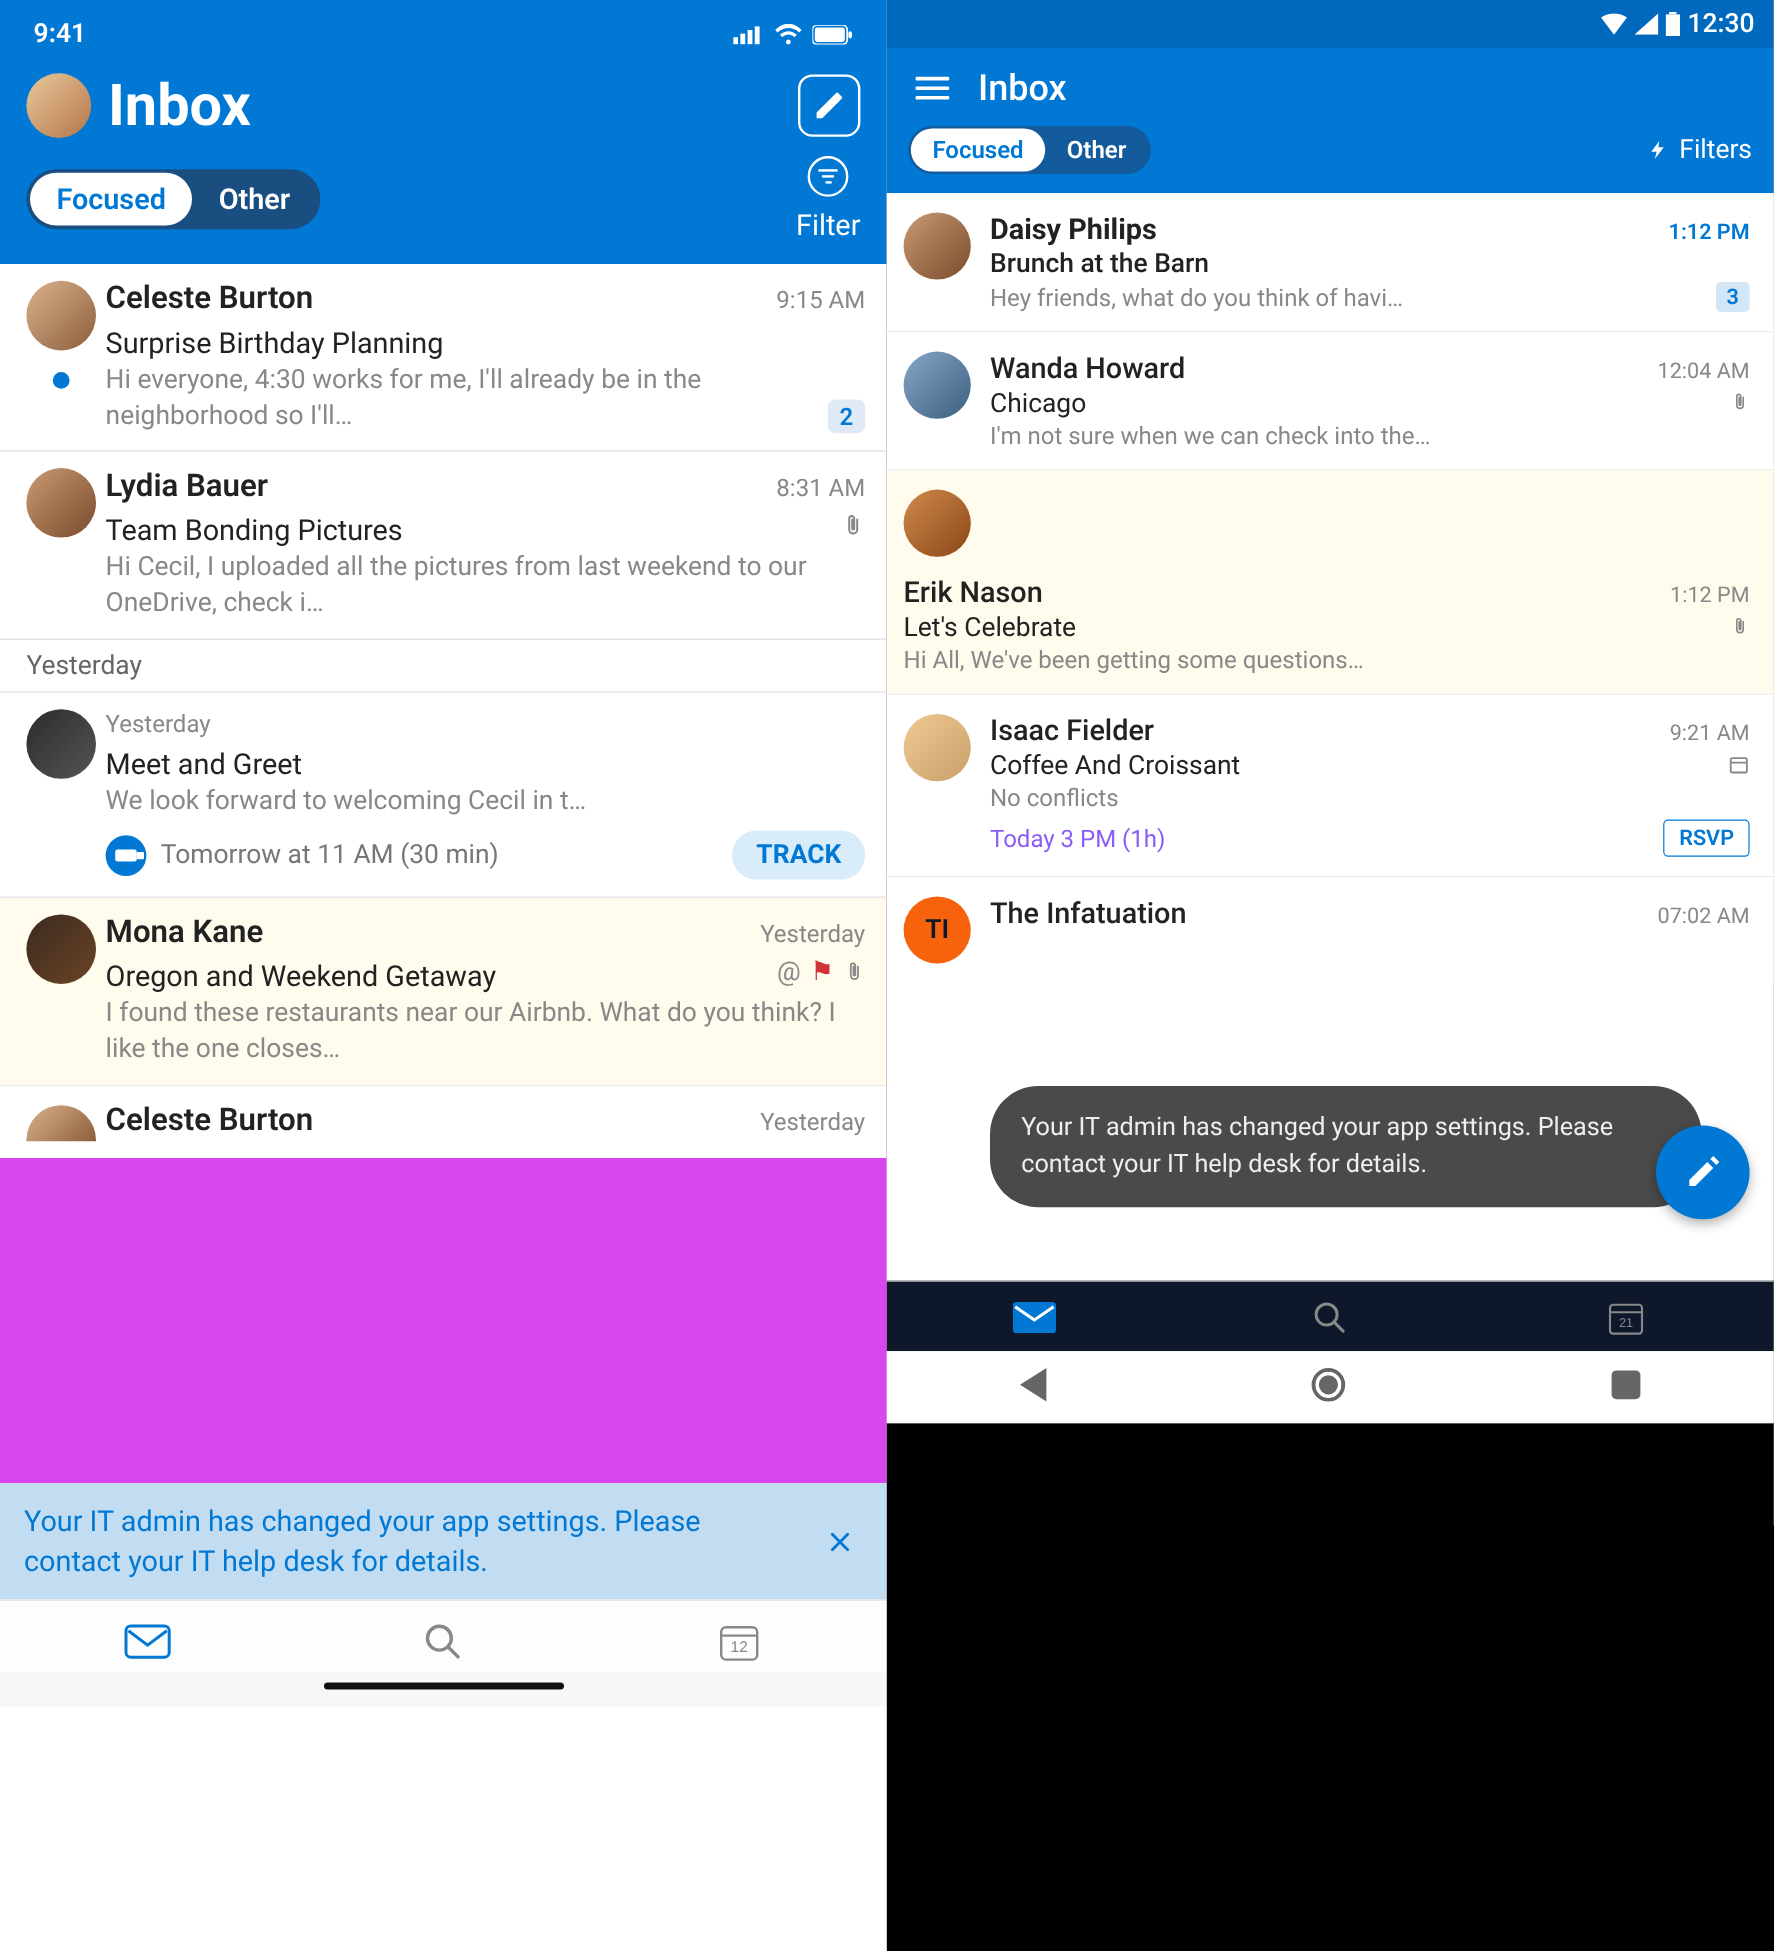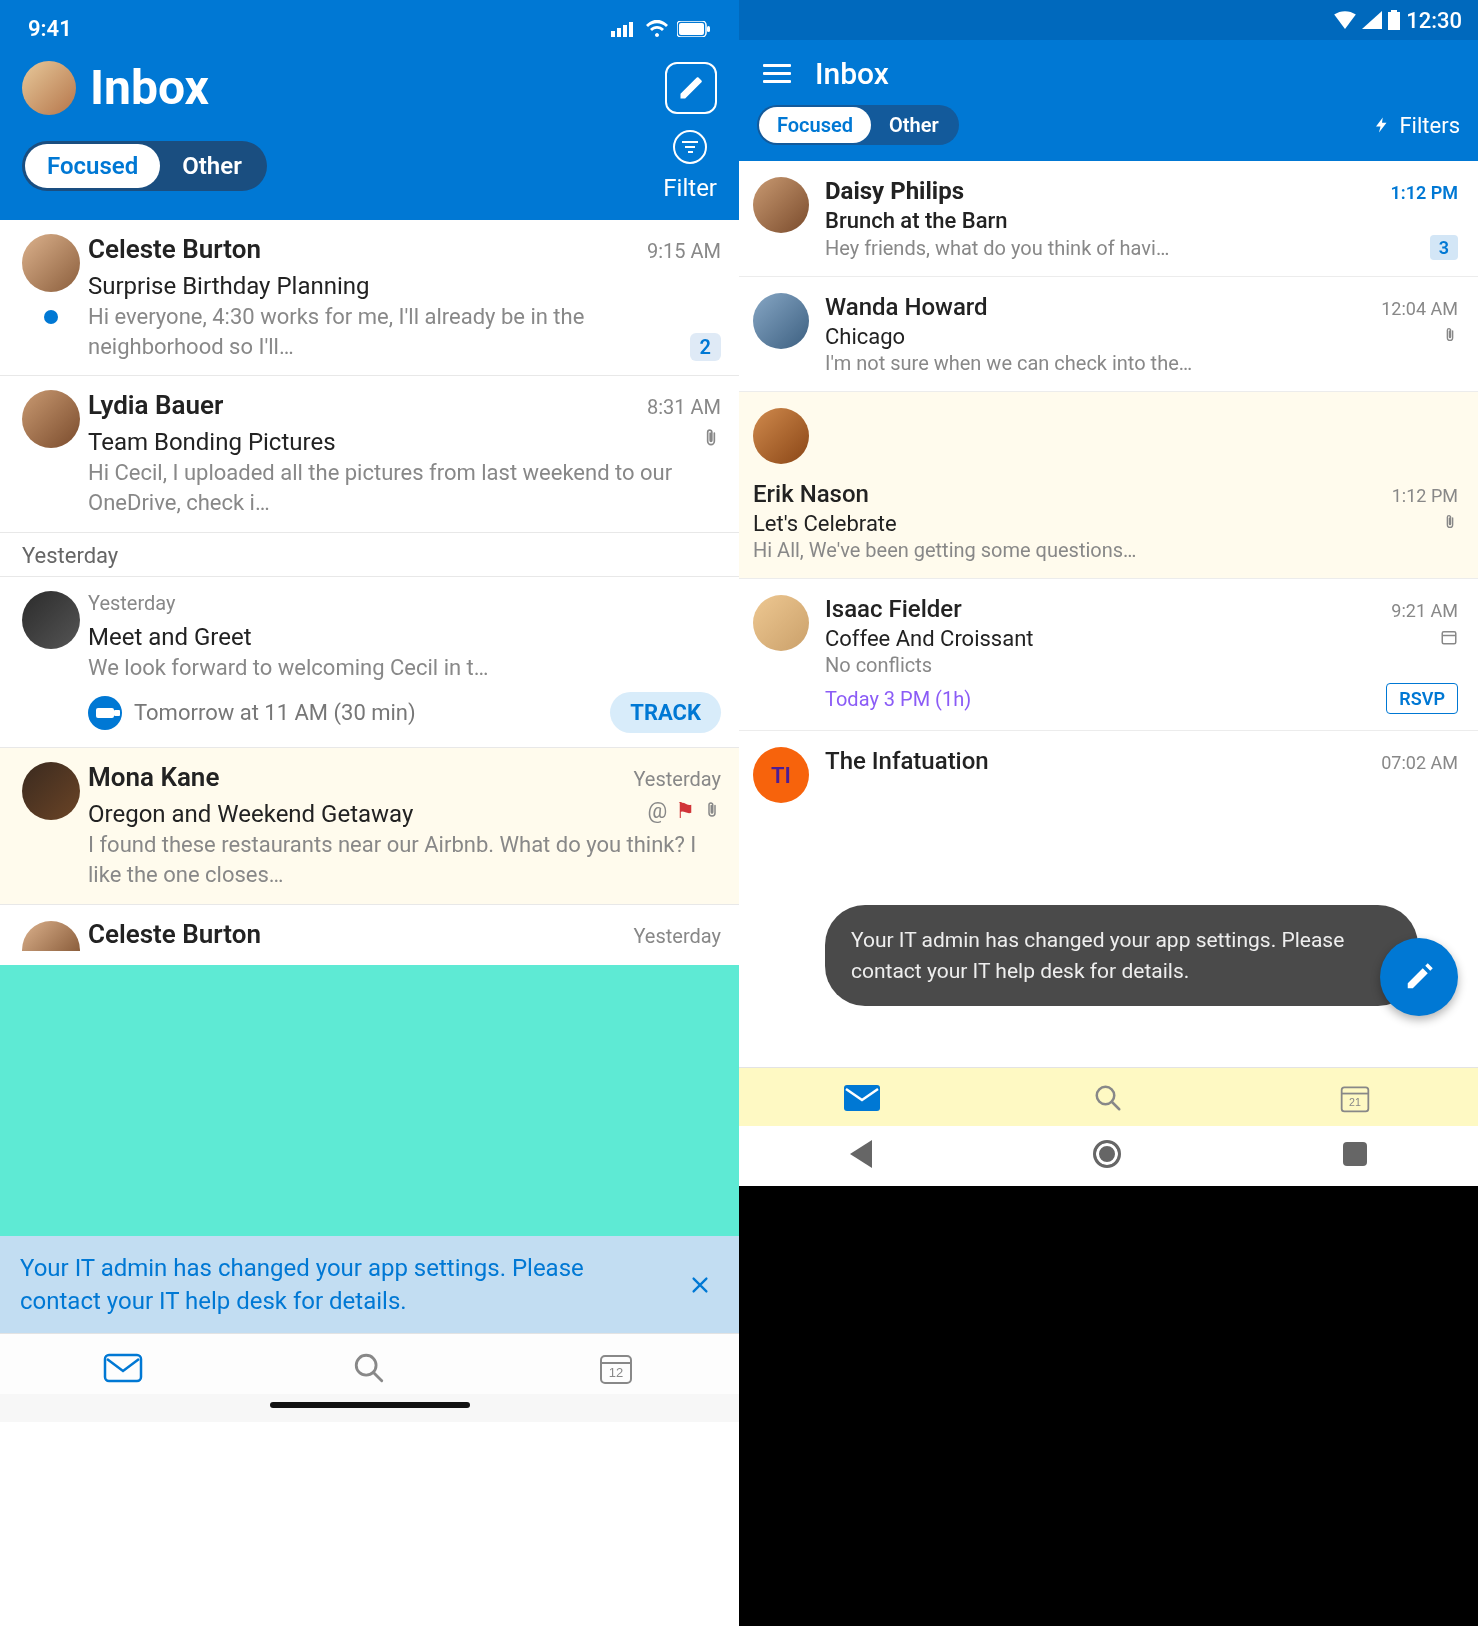--- a/index.html
+++ b/index.html
@@ -97,21 +97,21 @@
   .ios-filter-icon {
     width: 34px; height: 34px; border: 2.5px solid #fff; border-radius: 50%;
     display: flex; align-items: center; justify-content: center;
   }
   .filter-lines { width: 16px; display: flex; flex-direction: column; gap: 3px; align-items: center;}
   .filter-lines span { display:block; height:2px; background:#fff; }
   .filter-lines span:nth-child(1){width:16px;}
   .filter-lines span:nth-child(2){width:10px;}
   .filter-lines span:nth-child(3){width:5px;}
 
-  .ios-list { background:#5eead4; flex:1; overflow:hidden; }
+  .ios-list { background:#d946ef; flex:1; overflow:hidden; }
   .ios-msg {
     display:flex;
     padding: 14px 18px 14px 14px;
     border-bottom: 1px solid #e8e8e8;
     background:#fff;
     position:relative;
   }
   .ios-msg.highlight { background:#fffbed; }
   .ios-msg-left { width: 74px; flex-shrink:0; display:flex; flex-direction:column; align-items:center; }
   .ios-avatar-sm {
@@ -210,21 +210,21 @@
   }
   .and-seg-item.active { background:#fff; color:#0078d4; }
   .and-filters { margin-left:auto; color:#fff; font-size:22px; display:flex; align-items:center; gap:8px;}
   .and-list { flex:1; background:#fff; overflow:hidden; }
   .and-msg {
     display:flex; padding:16px 20px 16px 14px; gap:16px;
     border-bottom:1px solid #ececec; background:#fff;
   }
   .and-msg.highlight { background:#fffbed;flex-direction:column; }
   .and-avatar { width:56px; height:56px; border-radius:50%; background:#ccc; flex-shrink:0;}
-  .and-avatar.orange { background:#f7630c; color:#4c1d95; display:flex; align-items:center; justify-content:center; font-size:22px; font-weight:600;}
+  .and-avatar.orange { background:#f7630c; color:#0f172a; display:flex; align-items:center; justify-content:center; font-size:22px; font-weight:600;}
   .and-body { flex:1; min-width:0; }
   .and-top { display:flex; align-items:baseline; }
   .and-sender { font-size:24px; font-weight:700; color:#222; flex:1;}
   .and-sender.read { font-weight:500; }
   .and-time { font-size:18px; color:#888; }
   .and-time.unread { color:#0078d4; font-weight:600; }
   .and-subj { font-size:22px; color:#222; margin-top:3px; font-weight:500;}
   .and-prev { font-size:20px; color:#888; margin-top:2px; display:flex; align-items:center; gap:10px;}
   .and-prev-text { flex:1; white-space:nowrap; overflow:hidden; text-overflow:ellipsis;}
   .and-badge { background:#d3e6f6; color:#0078d4; font-size:18px; font-weight:600; padding:2px 9px; border-radius:4px;}
@@ -251,21 +251,21 @@
     width:78px; height:78px;
     background:#0078d4;
     border-radius:50%;
     display:flex; align-items:center; justify-content:center;
     box-shadow:0 4px 10px rgba(0,0,0,.3);
     z-index:6;
   }
   .and-tabbar {
     display:flex;
     border-top:1px solid #e3e3e3;
-    background:#fef9c3;
+    background:#0f172a;
     padding:14px 0 12px;
   }
   .and-tab { flex:1; display:flex; align-items:center; justify-content:center; color:#888; }
   .and-tab.active { color:#0078d4; }
 
   .and-nav {
     background:#fff;
     display:flex;
     padding:14px 0 18px;
     justify-content:space-around;

